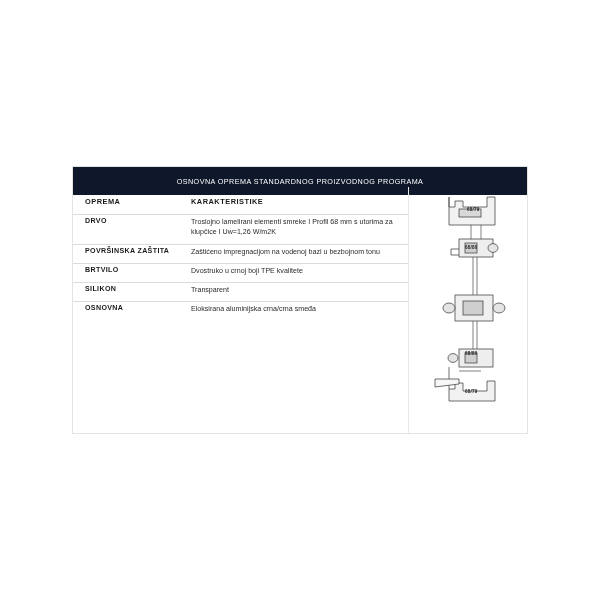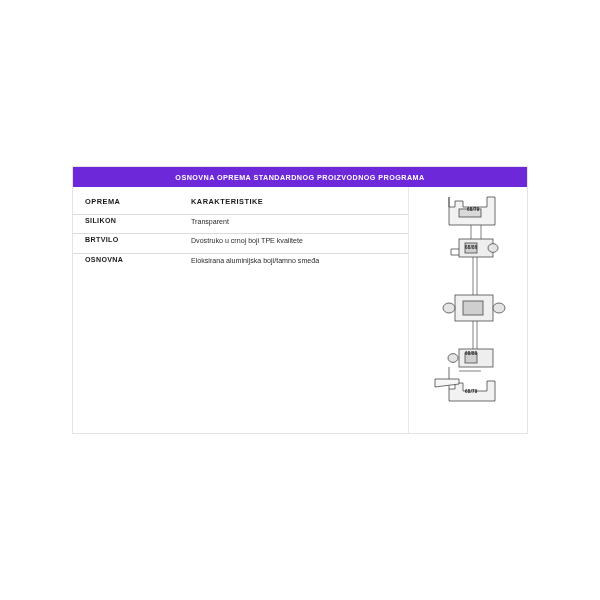--- a/index.html
+++ b/index.html
@@ -27,25 +27,25 @@
     width: 456px;
     height: 268px;
     background: #ffffff;
     border: 1px solid #e3e3e3;
     box-sizing: border-box;
   }
   .title-bar {
     position: absolute;
     left: 0; top: 0;
     width: 100%;
-    height: 20px;
-    background: #6d28d9;
+    height: 28px;
+    background: #0f172a;
     color: #ffffff;
     font-size: 7.2px;
-    font-weight: bold;
+    font-weight: normal;
     letter-spacing: 0.45px;
     display: flex;
     align-items: center;
     justify-content: center;
     box-sizing: border-box;
   }
   .body-area {
     position: absolute;
     left: 0;
     top: 20px;
@@ -133,30 +133,38 @@
     <div class="body-area">
 
       <div class="table-wrap">
         <table class="spec">
           <tbody>
             <tr>
               <th>OPREMA</th>
               <th>KARAKTERISTIKE</th>
             </tr>
             <tr>
+              <td class="key">DRVO</td>
+              <td class="val">Troslojno lamelirani elementi smreke I Profil 68 mm s utorima za klupčice I Uw=1,26 W/m2K</td>
+            </tr>
+            <tr>
+              <td class="key">POVRŠINSKA ZAŠTITA</td>
+              <td class="val">Zaštićeno impregnacijom na vodenoj bazi u bezbojnom tonu</td>
+            </tr>
+            <tr>
+              <td class="key">BRTVILO</td>
+              <td class="val">Dvostruko u crnoj boji TPE kvalitete</td>
+            </tr>
+            <tr>
               <td class="key">SILIKON</td>
               <td class="val">Transparent</td>
             </tr>
             <tr>
-              <td class="key">BRTVILO</td>
-              <td class="val">Dvostruko u crnoj boji TPE kvalitete</td>
-            </tr>
-            <tr>
               <td class="key">OSNOVNA</td>
-              <td class="val">Eloksirana aluminijska boji/tamno smeđa</td>
+              <td class="val">Eloksirana aluminijska crna/crna smeđa</td>
             </tr>
           </tbody>
         </table>
       </div>
 
       <div class="diagram-wrap">
         <div class="diag">
           <svg viewBox="0 0 108 232" width="108" height="232">
             <g stroke="#4a4a4a" fill="none" stroke-width="0.8">
 

